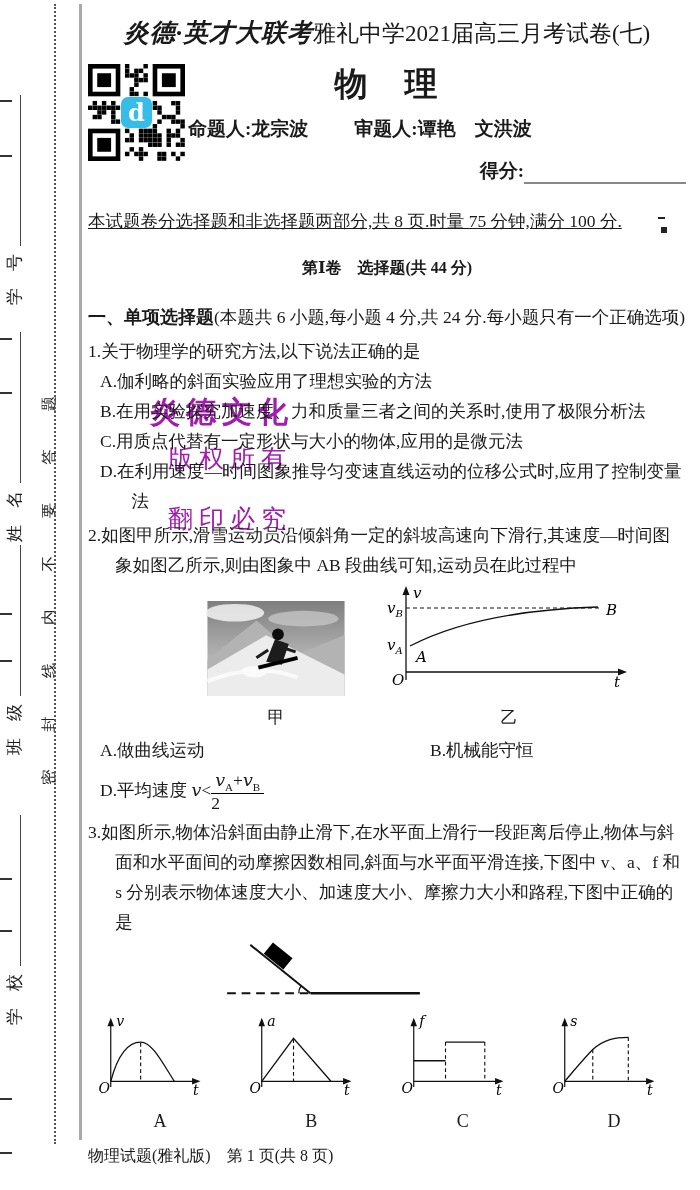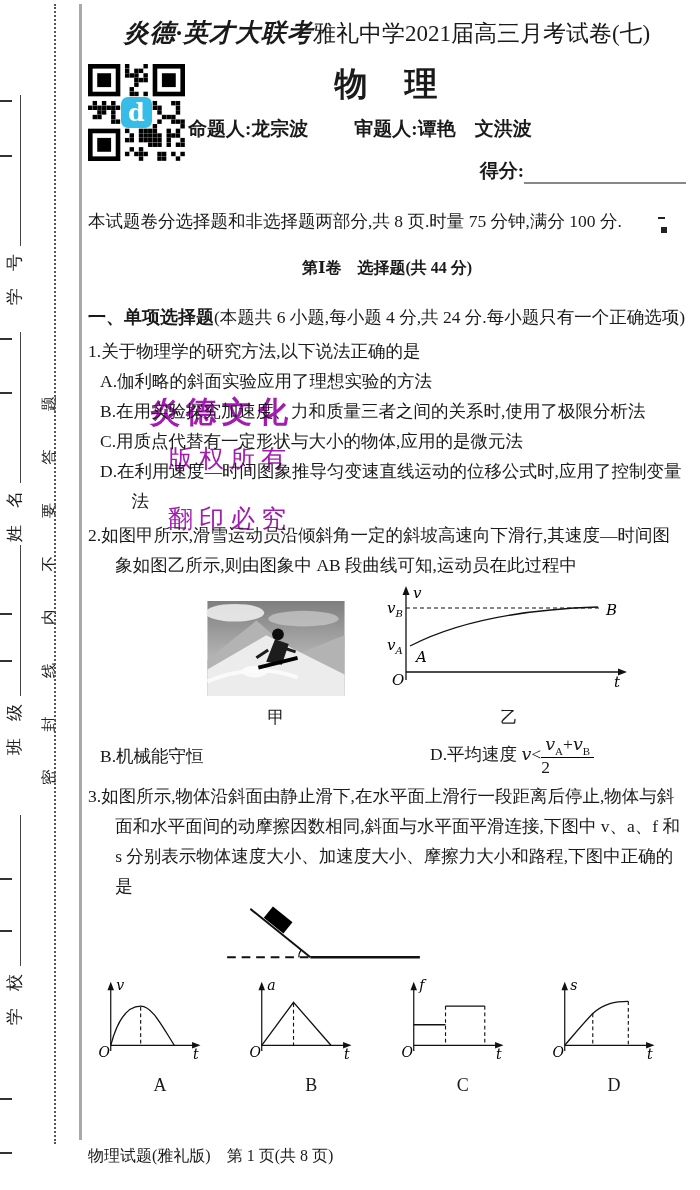--- a/index.html
+++ b/index.html
@@ -33,21 +33,21 @@
   .exam-header{margin-top:14px;text-align:center;white-space:nowrap;}
   .series{font-weight:bold;font-style:italic;font-size:25px;letter-spacing:1px;}
   .exam-title{font-size:23px;}
   .qr{position:absolute;left:0;top:60px;width:97px;height:97px;}
   .subject{text-align:center;font-size:33px;font-weight:bold;letter-spacing:2px;margin-top:12px;line-height:44px;}
   .persons{margin-top:8px;margin-left:100px;display:flex;gap:46px;
            font-weight:bold;font-size:19px;line-height:30px;}
   .score-row{margin-top:14px;display:flex;justify-content:flex-end;align-items:flex-end;
              font-weight:bold;font-size:19px;line-height:26px;}
   .score-blank{width:162px;border-bottom:2px solid #888;height:22px;}
-  .notice{margin-top:22px;}
+  .notice{margin-top:22px;text-decoration:underline;}
   .section-title{margin-top:16px;text-align:center;font-weight:bold;font-size:16px;line-height:32px;}
   .part-heading{margin-top:18px;padding-left:2em;text-indent:-2em;}
   .ph-bold{font-weight:bold;font-size:18px;}
   .question{margin-top:4px;}
   .hang{padding-left:1.55em;text-indent:-1.55em;}
   .opt{margin-left:12px;padding-left:1.8em;text-indent:-1.8em;}
   .figures-row{display:flex;margin-top:4px;margin-left:118px;gap:38px;align-items:flex-end;}
   .fig-caption{text-align:center;margin-top:2px;font-size:17px;line-height:22px;}
   .opts-grid{display:grid;grid-template-columns:330px auto;margin-left:12px;
              row-gap:6px;margin-top:6px;align-items:center;}
@@ -301,20 +301,21 @@
             <text class="sv" x="32" y="78">A</text>
             <text class="sv" x="222" y="31">B</text>
             <text class="sv" x="8" y="101">O</text>
             <text class="sv" x="230" y="103">t</text>
           </svg>
           <div class="fig-caption">乙</div>
         </div>
       </div>
 
       <div class="opts-grid">
+        <div>A.做曲线运动</div>
         <div>B.机械能守恒</div>
         <div>
           <span>D.平均速度 </span><span class="var">v</span><span>&lt;</span><span class="frac"><span class="num"><i>v</i><sub>A</sub><span>+</span><i>v</i><sub>B</sub></span><span class="den">2</span></span>
         </div>
       </div>
     </div>
 
     <div class="question">
       <div class="hang">3.如图所示,物体沿斜面由静止滑下,在水平面上滑行一段距离后停止,物体与斜面和水平面间的动摩擦因数相同,斜面与水平面平滑连接,下图中 v、a、f 和 s 分别表示物体速度大小、加速度大小、摩擦力大小和路程,下图中正确的是</div>
 

